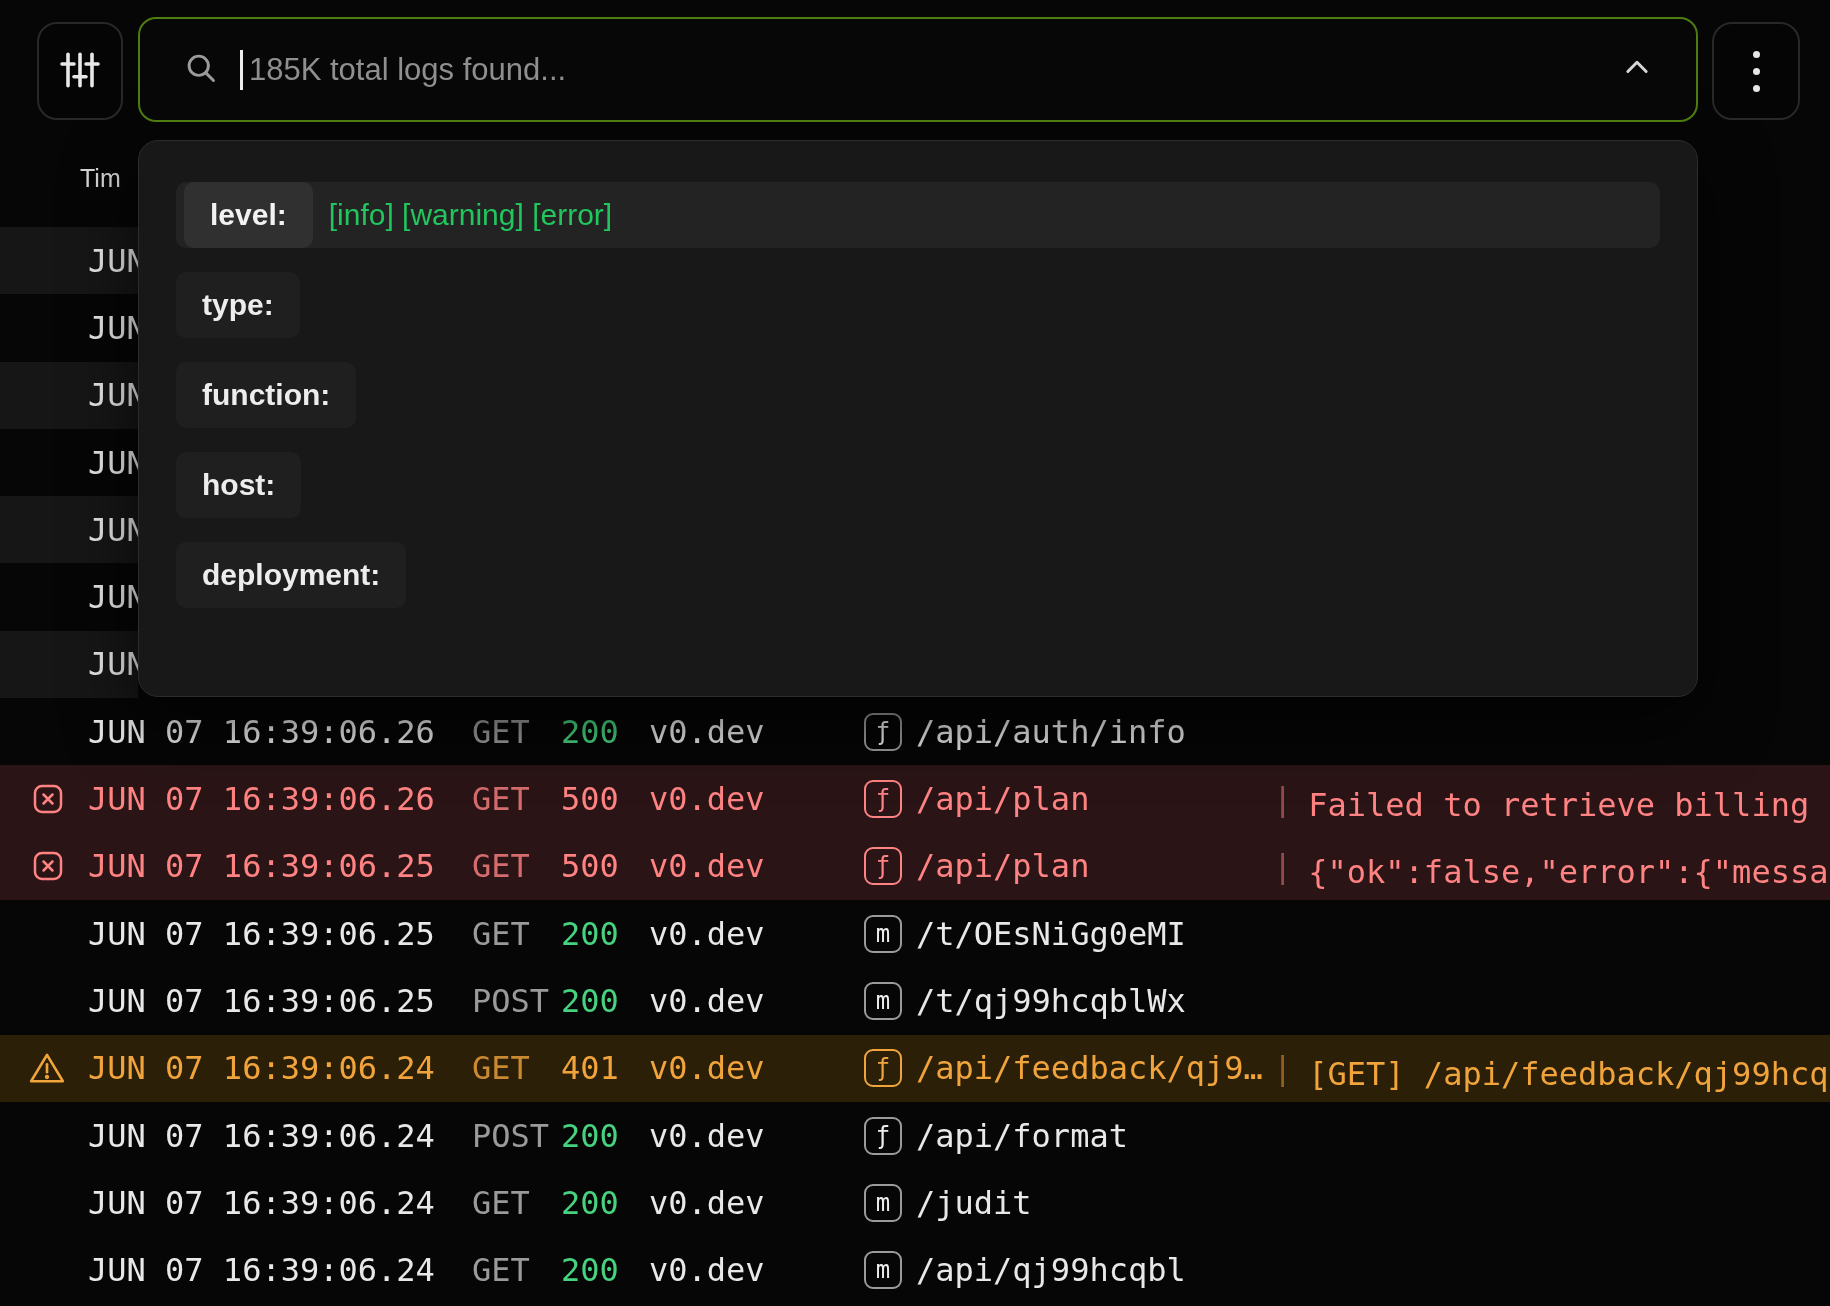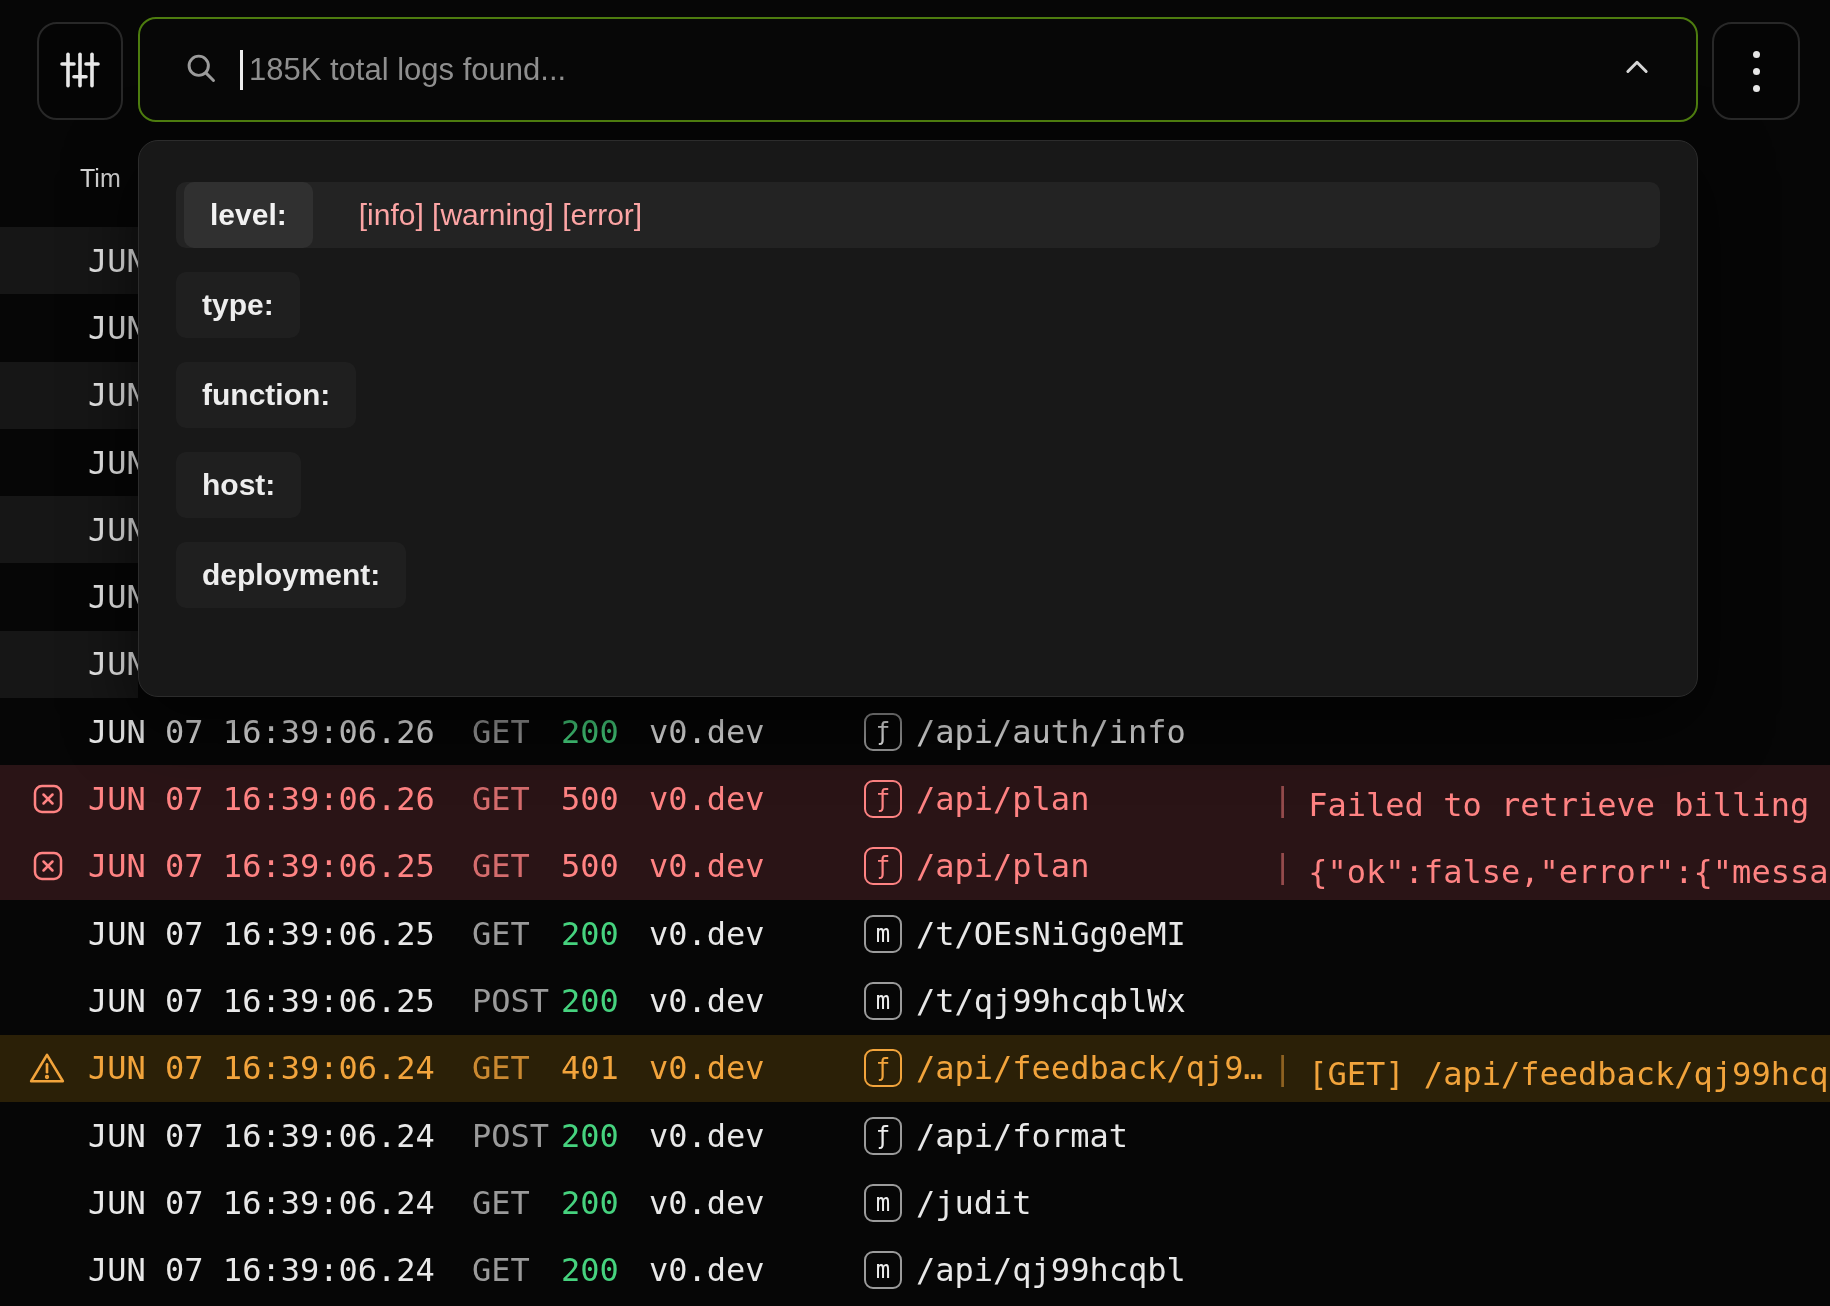--- a/index.html
+++ b/index.html
@@ -94,21 +94,21 @@
   .dd-inner { padding:41px 37px 0; display:flex; flex-direction:column; align-items:flex-start; gap:24px; }
   .sug-row {
     align-self:stretch; height:66px; background:#232323; border-radius:10px;
     display:flex; align-items:center; cursor:pointer;padding-left:8px;
   }
   .sug-chip {
     height:66px; padding:0 26px; background:#303030; border-radius:10px;
     display:flex; align-items:center;
     font-size:30px; font-weight:600; color:#f2f2f2;
   }
-  .sug-hint { margin-left:46px; font-size:30px; color:#fca5a5; }
+  .sug-hint { margin-left:16px; font-size:30px; color:#22c55e; }
   .sug-item {
     height:66px; padding:0 26px; background:#1f1f1f; border-radius:10px;
     display:flex; align-items:center;
     font-size:30px; font-weight:600; color:#ededed; cursor:pointer;
   }
 </style>
 </head>
 <body>
 
 <div class="app" style="--ok: #46d27e; --err: #ff8383; --err-bg: #2a1416; --warn: #f2a43c; --warn-bg: #2b2007;">

